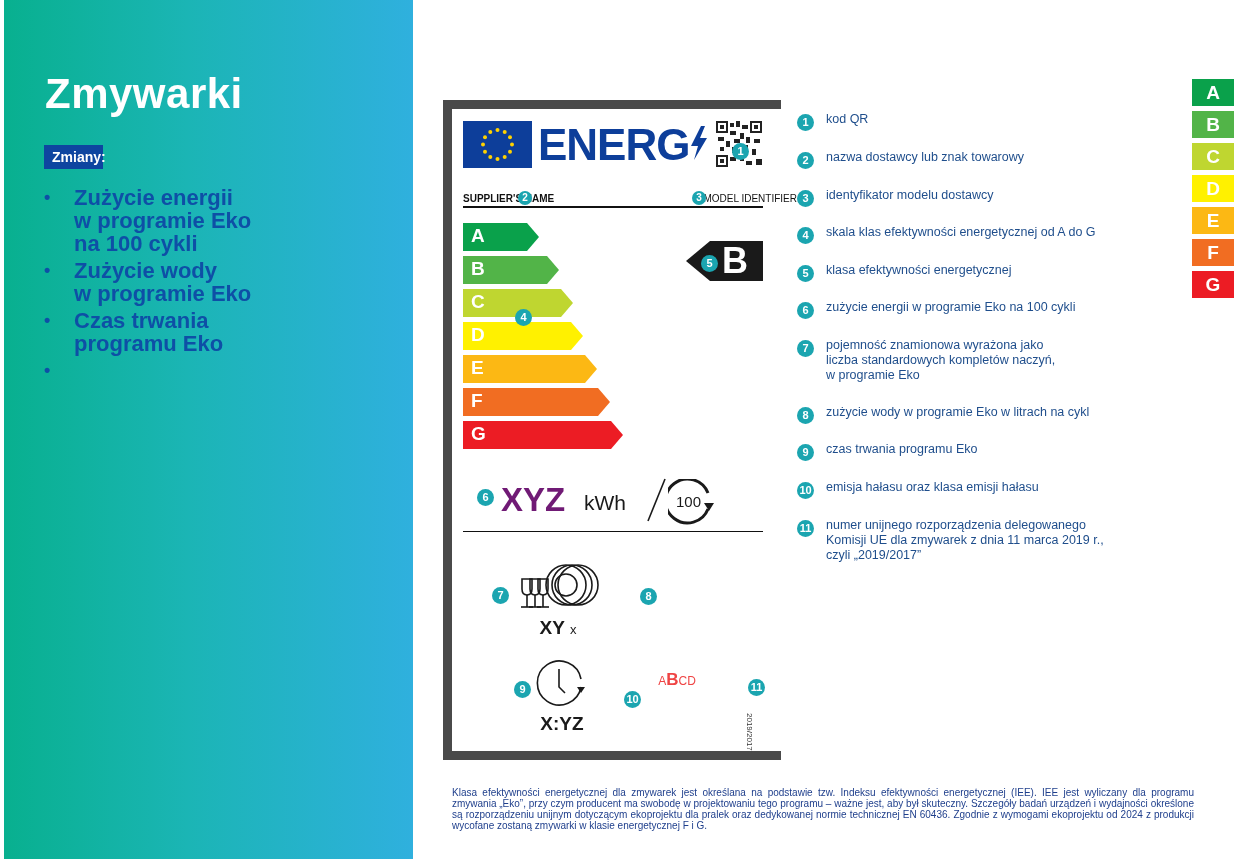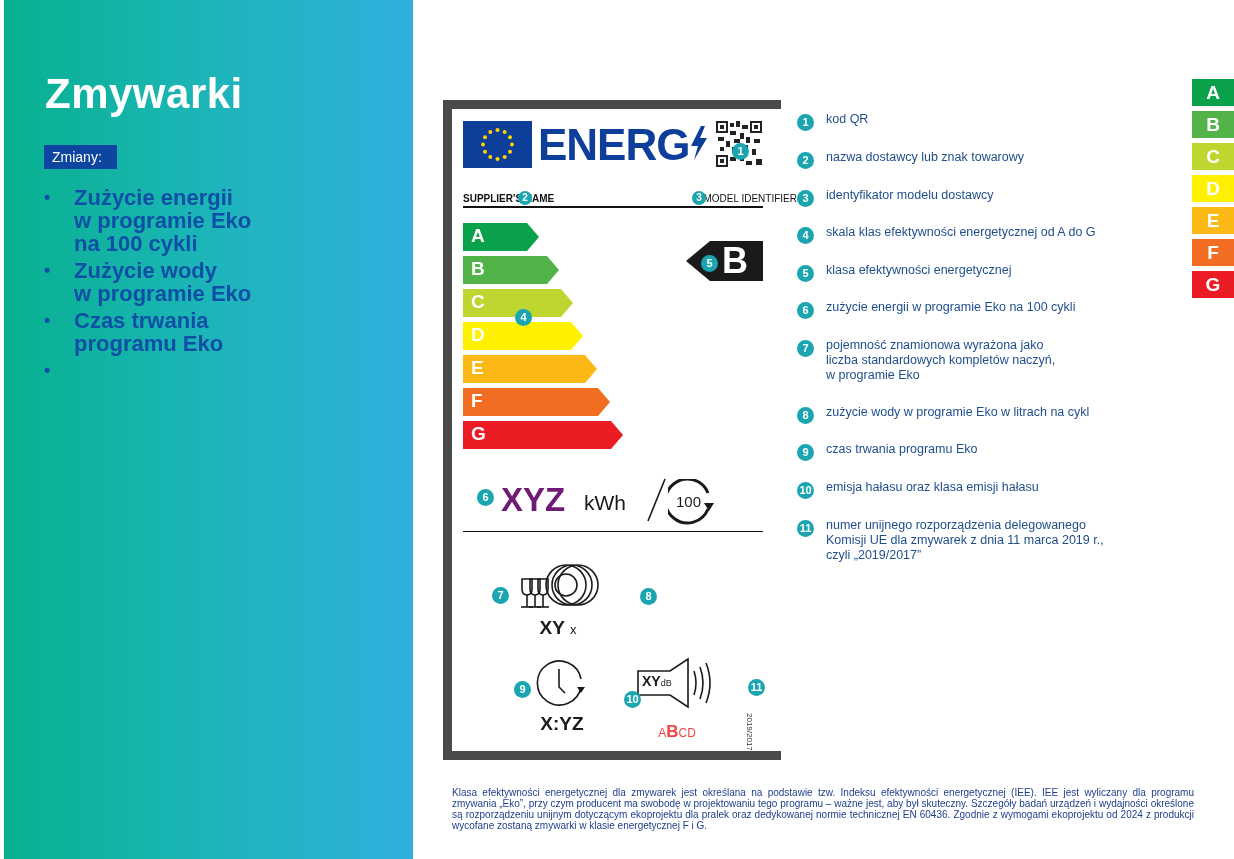--- a/index.html
+++ b/index.html
@@ -2,21 +2,21 @@
 <html><head>
 <meta charset="utf-8">
 <style>
   html, body { margin:0; padding:0; }
   body { width:1234px; height:859px; position:relative; overflow:hidden; background:#ffffff; font-family:"Liberation Sans", sans-serif; }
 
   
   .left-panel { position:absolute; left:4px; top:0; width:409px; height:859px;
     background:linear-gradient(90deg, #08b08f 0%, #1bb5b5 45%, #2fb0de 100%); }
   .title { position:absolute; left:41px; top:70px; font-size:42px; font-weight:bold; color:#ffffff; letter-spacing:0.5px; }
-  .badge { position:absolute; left:40px; top:145px; width:73px; height:24px; background:#0e45a0; color:#fff; font-size:14px; font-weight:normal; line-height:24px; text-indent:8px; }
+  .badge { position:absolute; left:40px; top:145px; width:59px; height:24px; background:#0e45a0; color:#fff; font-size:14px; font-weight:bold; line-height:24px; text-indent:8px; }
   .bullets { position:absolute; left:40px; top:186px; width:360px; margin:0; padding:0; list-style:none; }
   .bullets li { position:relative; padding-left:30px; font-size:22px; font-weight:bold; color:#0e4fa6; line-height:23px; margin-bottom:4px; }
   .bullets li .dot { position:absolute; left:0; top:0; font-size:18px; color:#0e4fa6; }
 
   
   .label-frame { position:absolute; left:443px; top:100px; width:338px; height:660px; background:#4a4a4a; }
   .label { position:absolute; left:9px; top:9px; width:318px; height:642px; background:#ffffff;padding-left:36px; }
 
   .eu-flag { position:absolute; left:11px; top:12px; width:69px; height:47px; background:#0d3e9a; }
   .energy-word { position:absolute; left:86px; top:10px; font-size:44px; font-weight:bold; color:#0d3e9a; letter-spacing:-1px; line-height:52px; }
@@ -253,31 +253,20 @@
           <path d="M46 28 A22 22 0 1 1 46 20"></path>
             <polyline points="24,10 24,28 30,34"></polyline>
         </g>
         <polygon points="42,28 50,28 46,34" fill="#1a1a1a"></polygon>
       </svg>
       <div class="icon-val"><span>X:YZ</span></div>
     </div>
     <div class="num" style="left:62px;top:572px;">9</div>
 
     <div class="icon-block" style="left:180px;top:548px;width:90px;">
-      <div style="position:relative;width:90px;height:52px;">
-        <svg width="90" height="52" viewBox="0 0 90 52" style="position:absolute;left:0;top:0">
-          <g fill="none" stroke="#1a1a1a" stroke-width="1.6">
-            <polygon points="6,14 38,14 56,2 56,50 38,38 6,38"></polygon>
-            <path d="M62 14 q4 12 0 24"></path>
-              <path d="M68 10 q6 16 0 32"></path>
-              <path d="M74 6 q8 20 0 40"></path>
-          </g>
-        </svg>
-        <span style="position:absolute;left:10px;top:16px;font-size:14px;font-weight:bold;color:#1a1a1a;"><span>XY</span><small style="font-size:9px;font-weight:normal;">dB</small></span>
-      </div>
       <div style="font-size:12px;color:#ef4444;margin-top:13px;"><span>A</span><b style="font-size:17px;">B</b><span>CD</span></div>
     </div>
     <div class="num" style="left:172px;top:582px;">10</div>
 
     <div class="num" style="left:296px;top:570px;">11</div>
     <div class="reg">2019/2017</div>
   </div>
 </div>
 
 <div class="legend">

